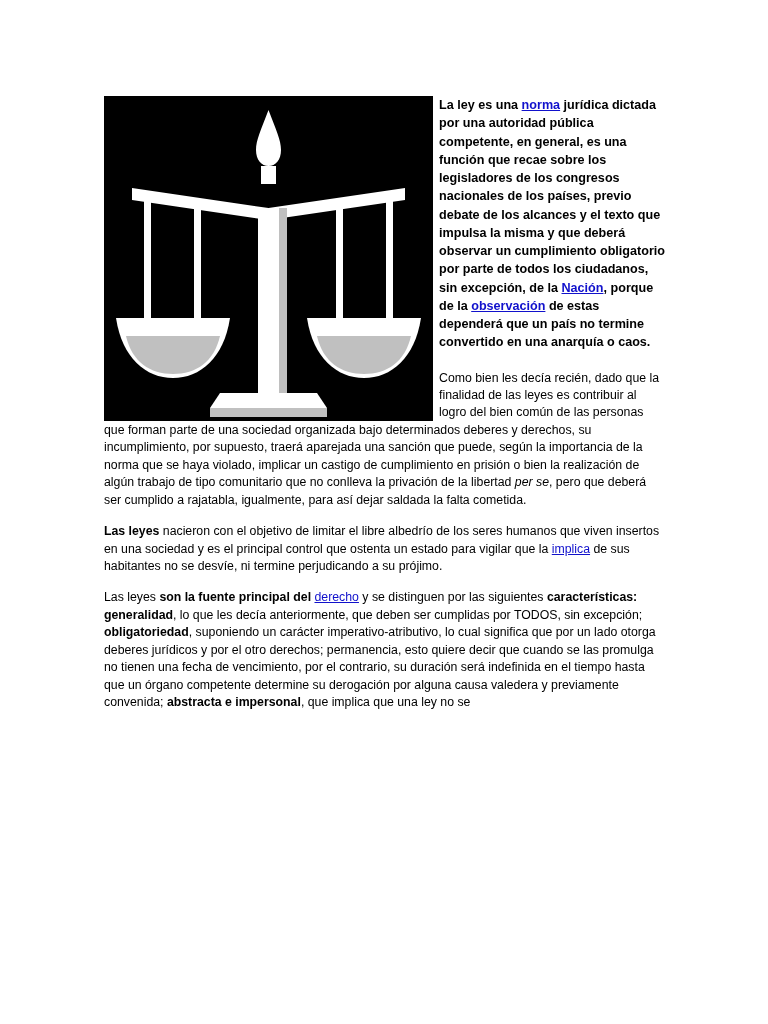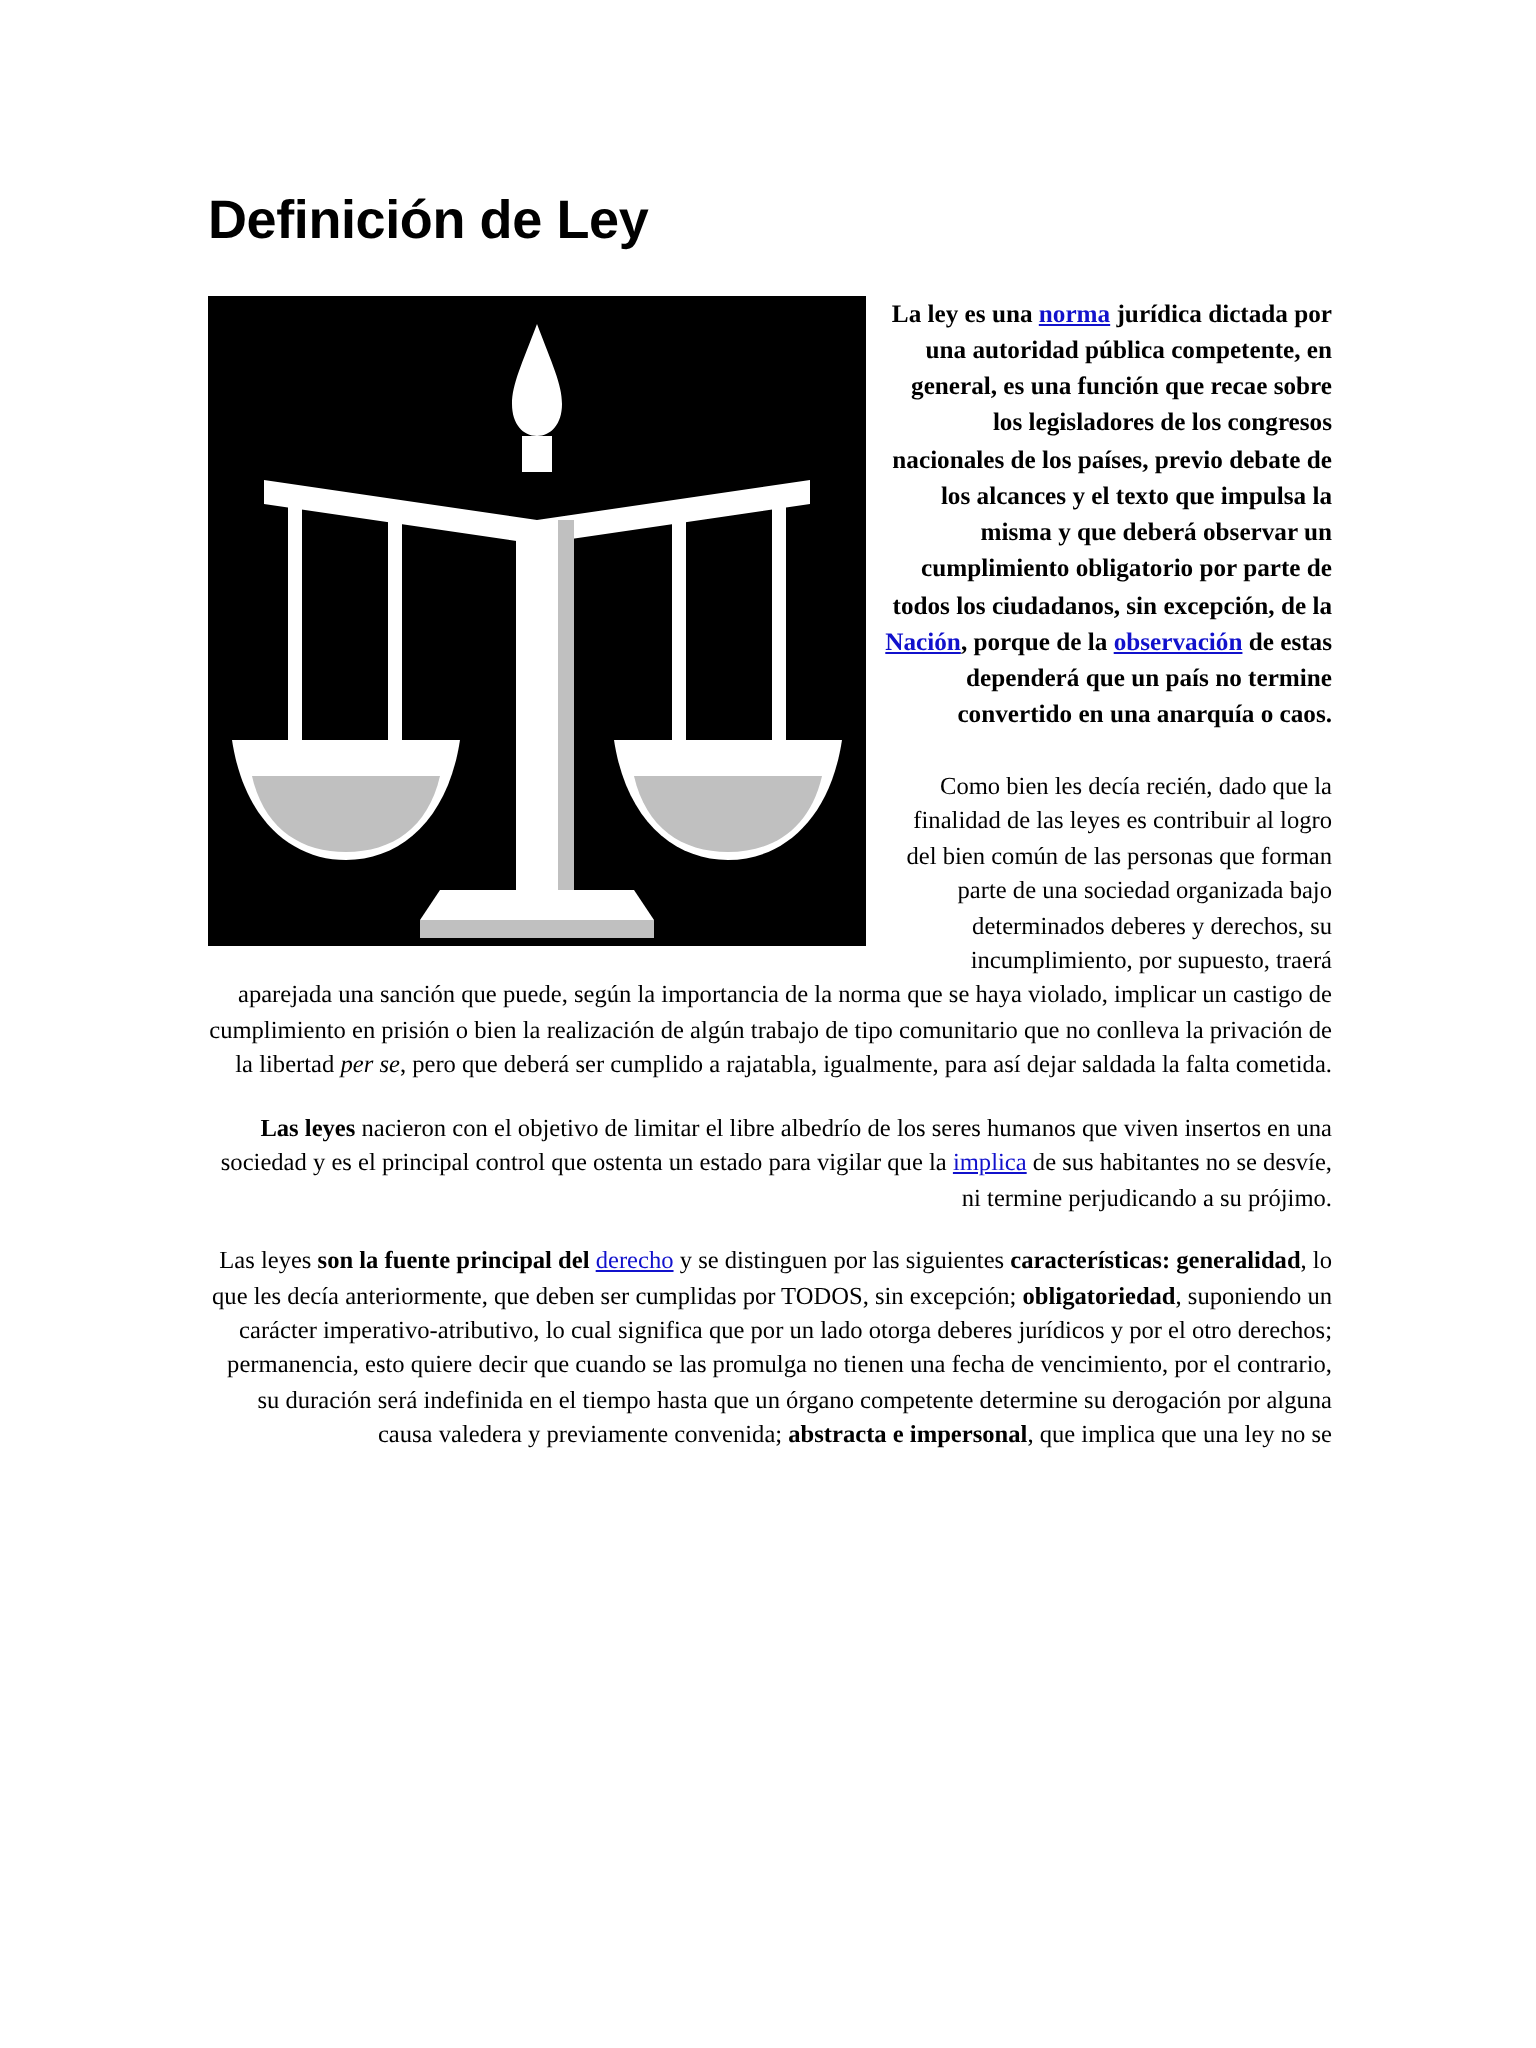--- a/index.html
+++ b/index.html
@@ -33,24 +33,24 @@
     width: 329px;
     height: 325px;
     background: #000000;
     float: left;
     margin: 0 6px 0 0;
   }
   .figure svg {
     display: block;
   }
   .body-text {
-    font-family: Liberation Serif, serif;
+    font-family: Liberation Sans, sans-serif;
     font-size: 12.3px;
     line-height: 1.42;
-    text-align: right;
+    text-align: left;
   }
   p {
     margin: 0 0 14px 0;
   }
   p.lead {
     font-weight: bold;
     font-size: 12.6px;
     line-height: 1.45;
     margin-bottom: 18px;
   }
@@ -64,21 +64,20 @@
     content: "";
     display: table;
     clear: both;
   }
 </style>
 </head>
 <body>
 
 <div class="page">
 
-  <h1 class="doc-title">Definición de Ley</h1>
 
   <div class="body-text clearfix">
 
     <div class="figure">
       <svg width="329" height="325" viewBox="0 0 329 325" xmlns="http://www.w3.org/2000/svg" aria-hidden="true">
         <rect x="0" y="0" width="329" height="325" fill="#000000"></rect>
 
         <path d="M164.5 14 C157 34 152 44 152 54 C152 64 157.5 70 164.5 70 C171.5 70 177 64 177 54 C177 44 172 34 164.5 14 Z" fill="#ffffff"></path>
 
         <rect x="157" y="70" width="15" height="18" fill="#ffffff"></rect>

